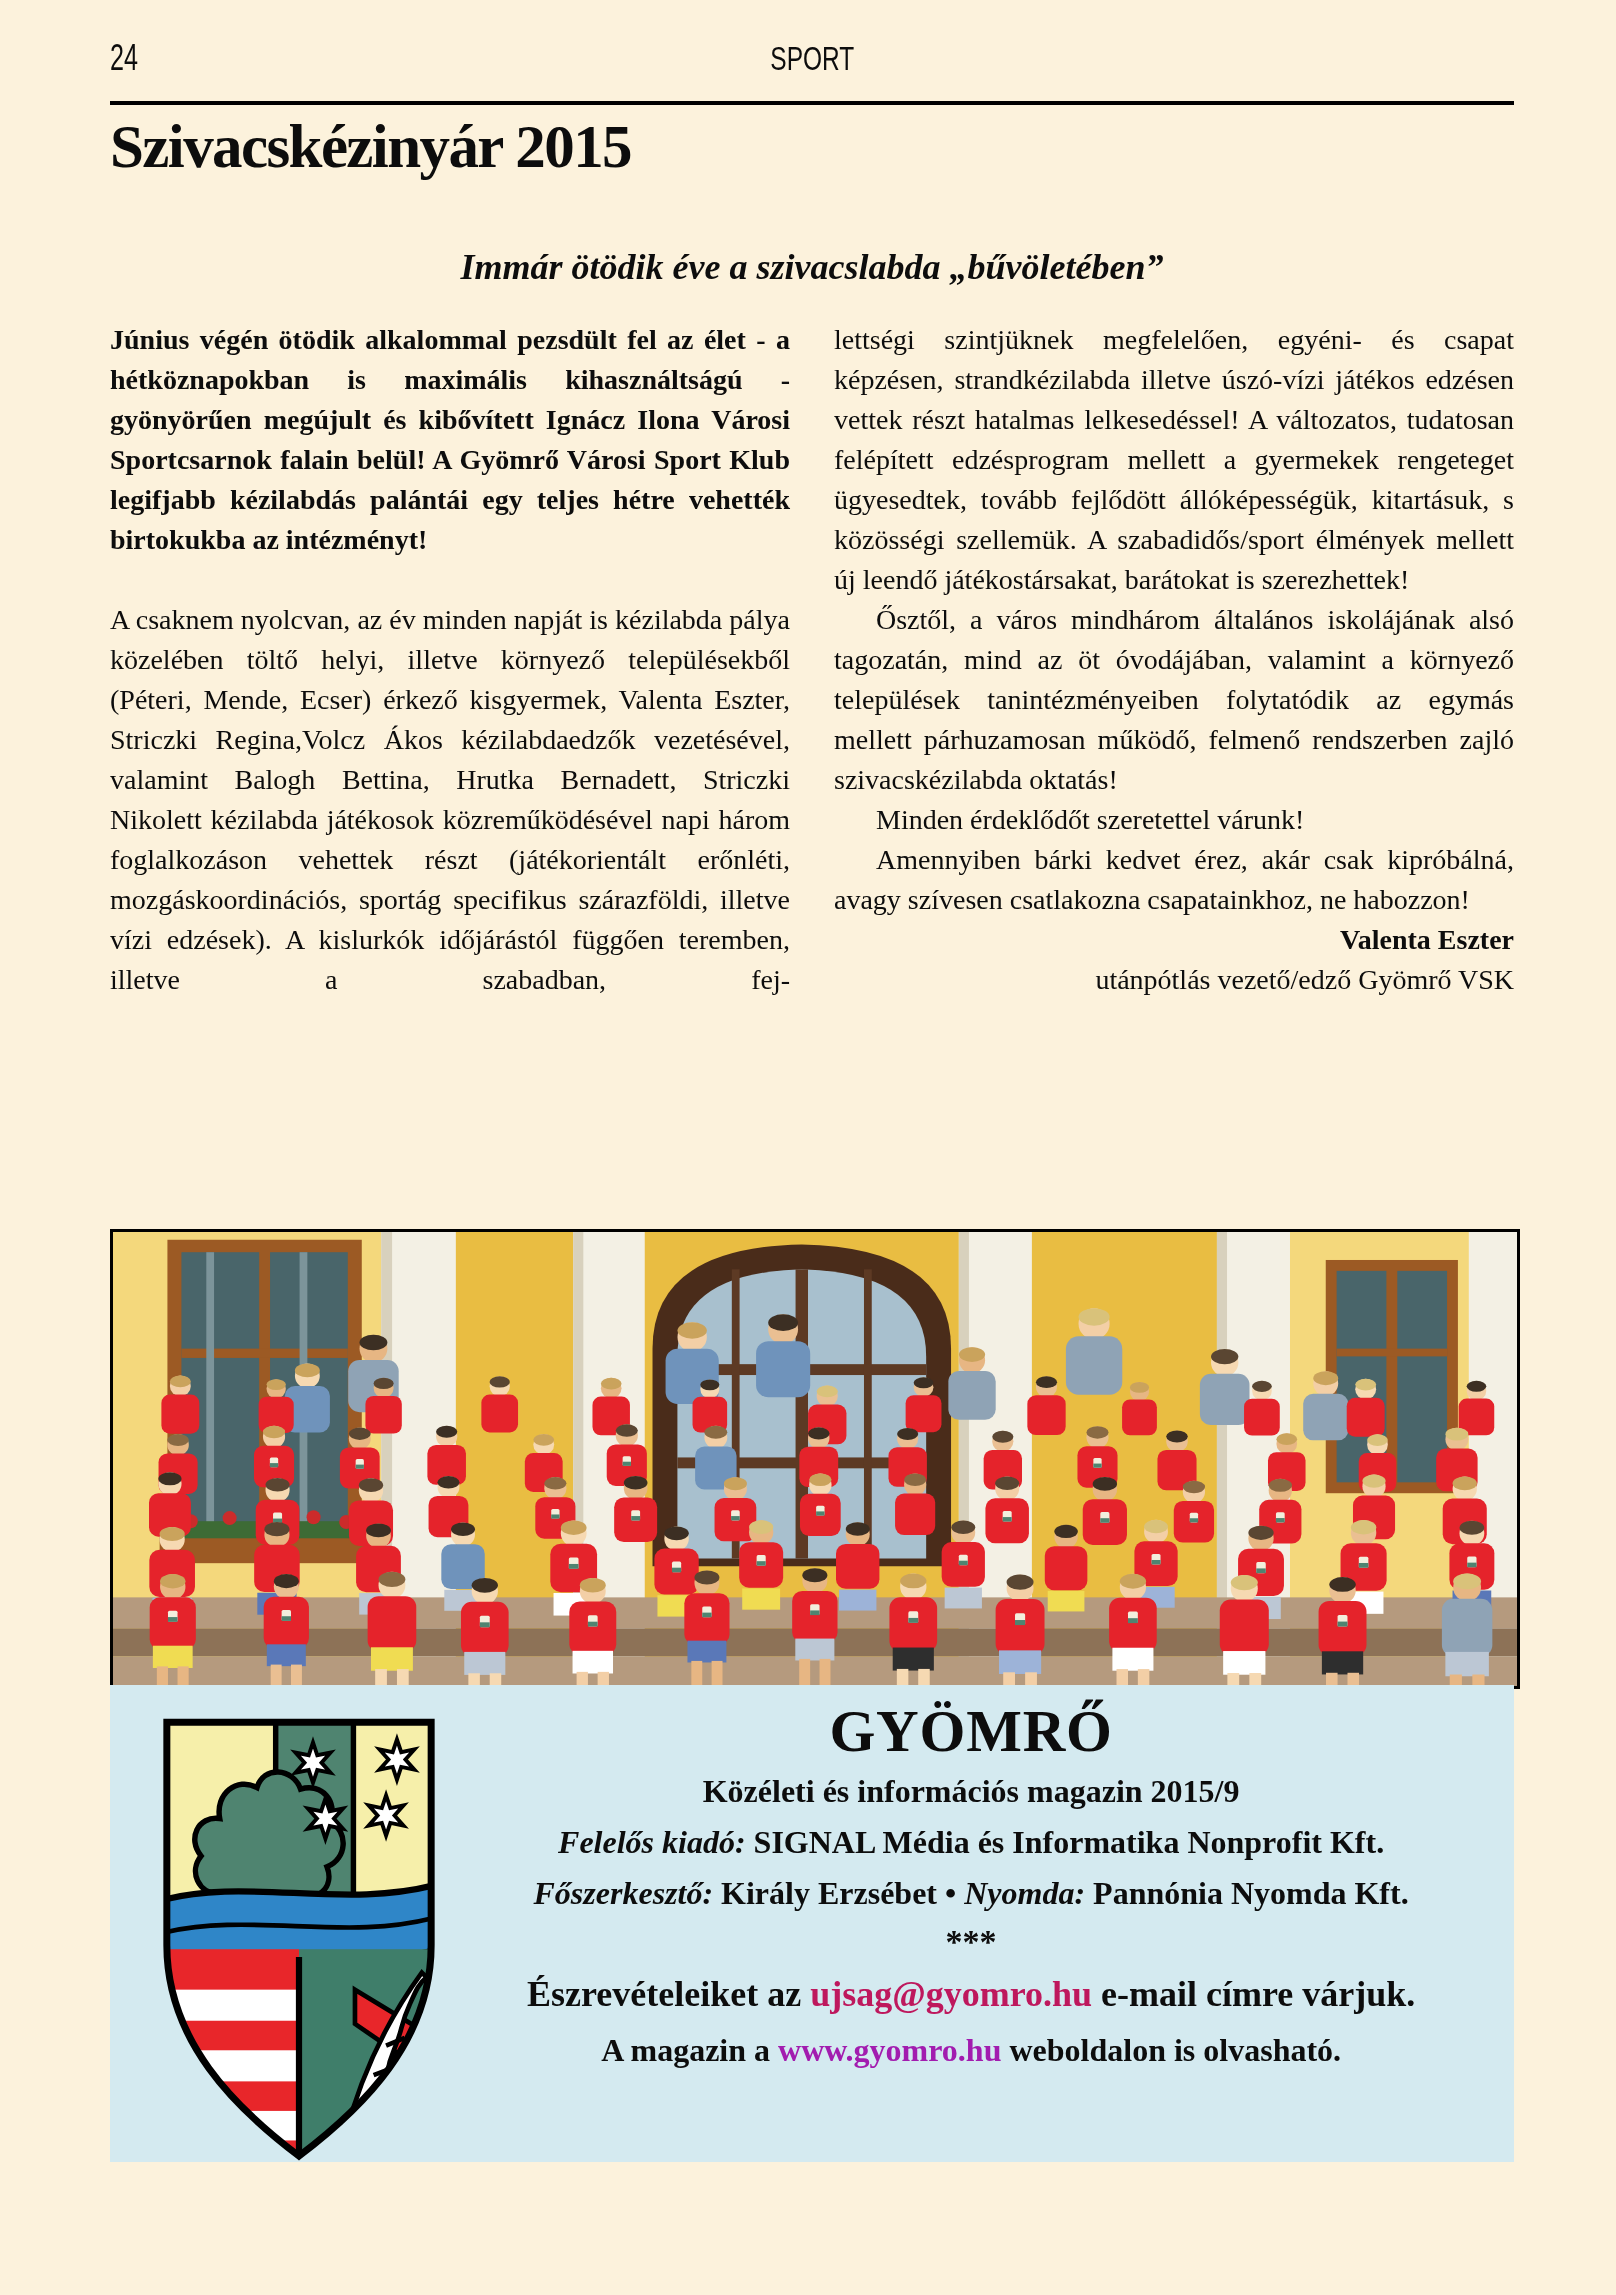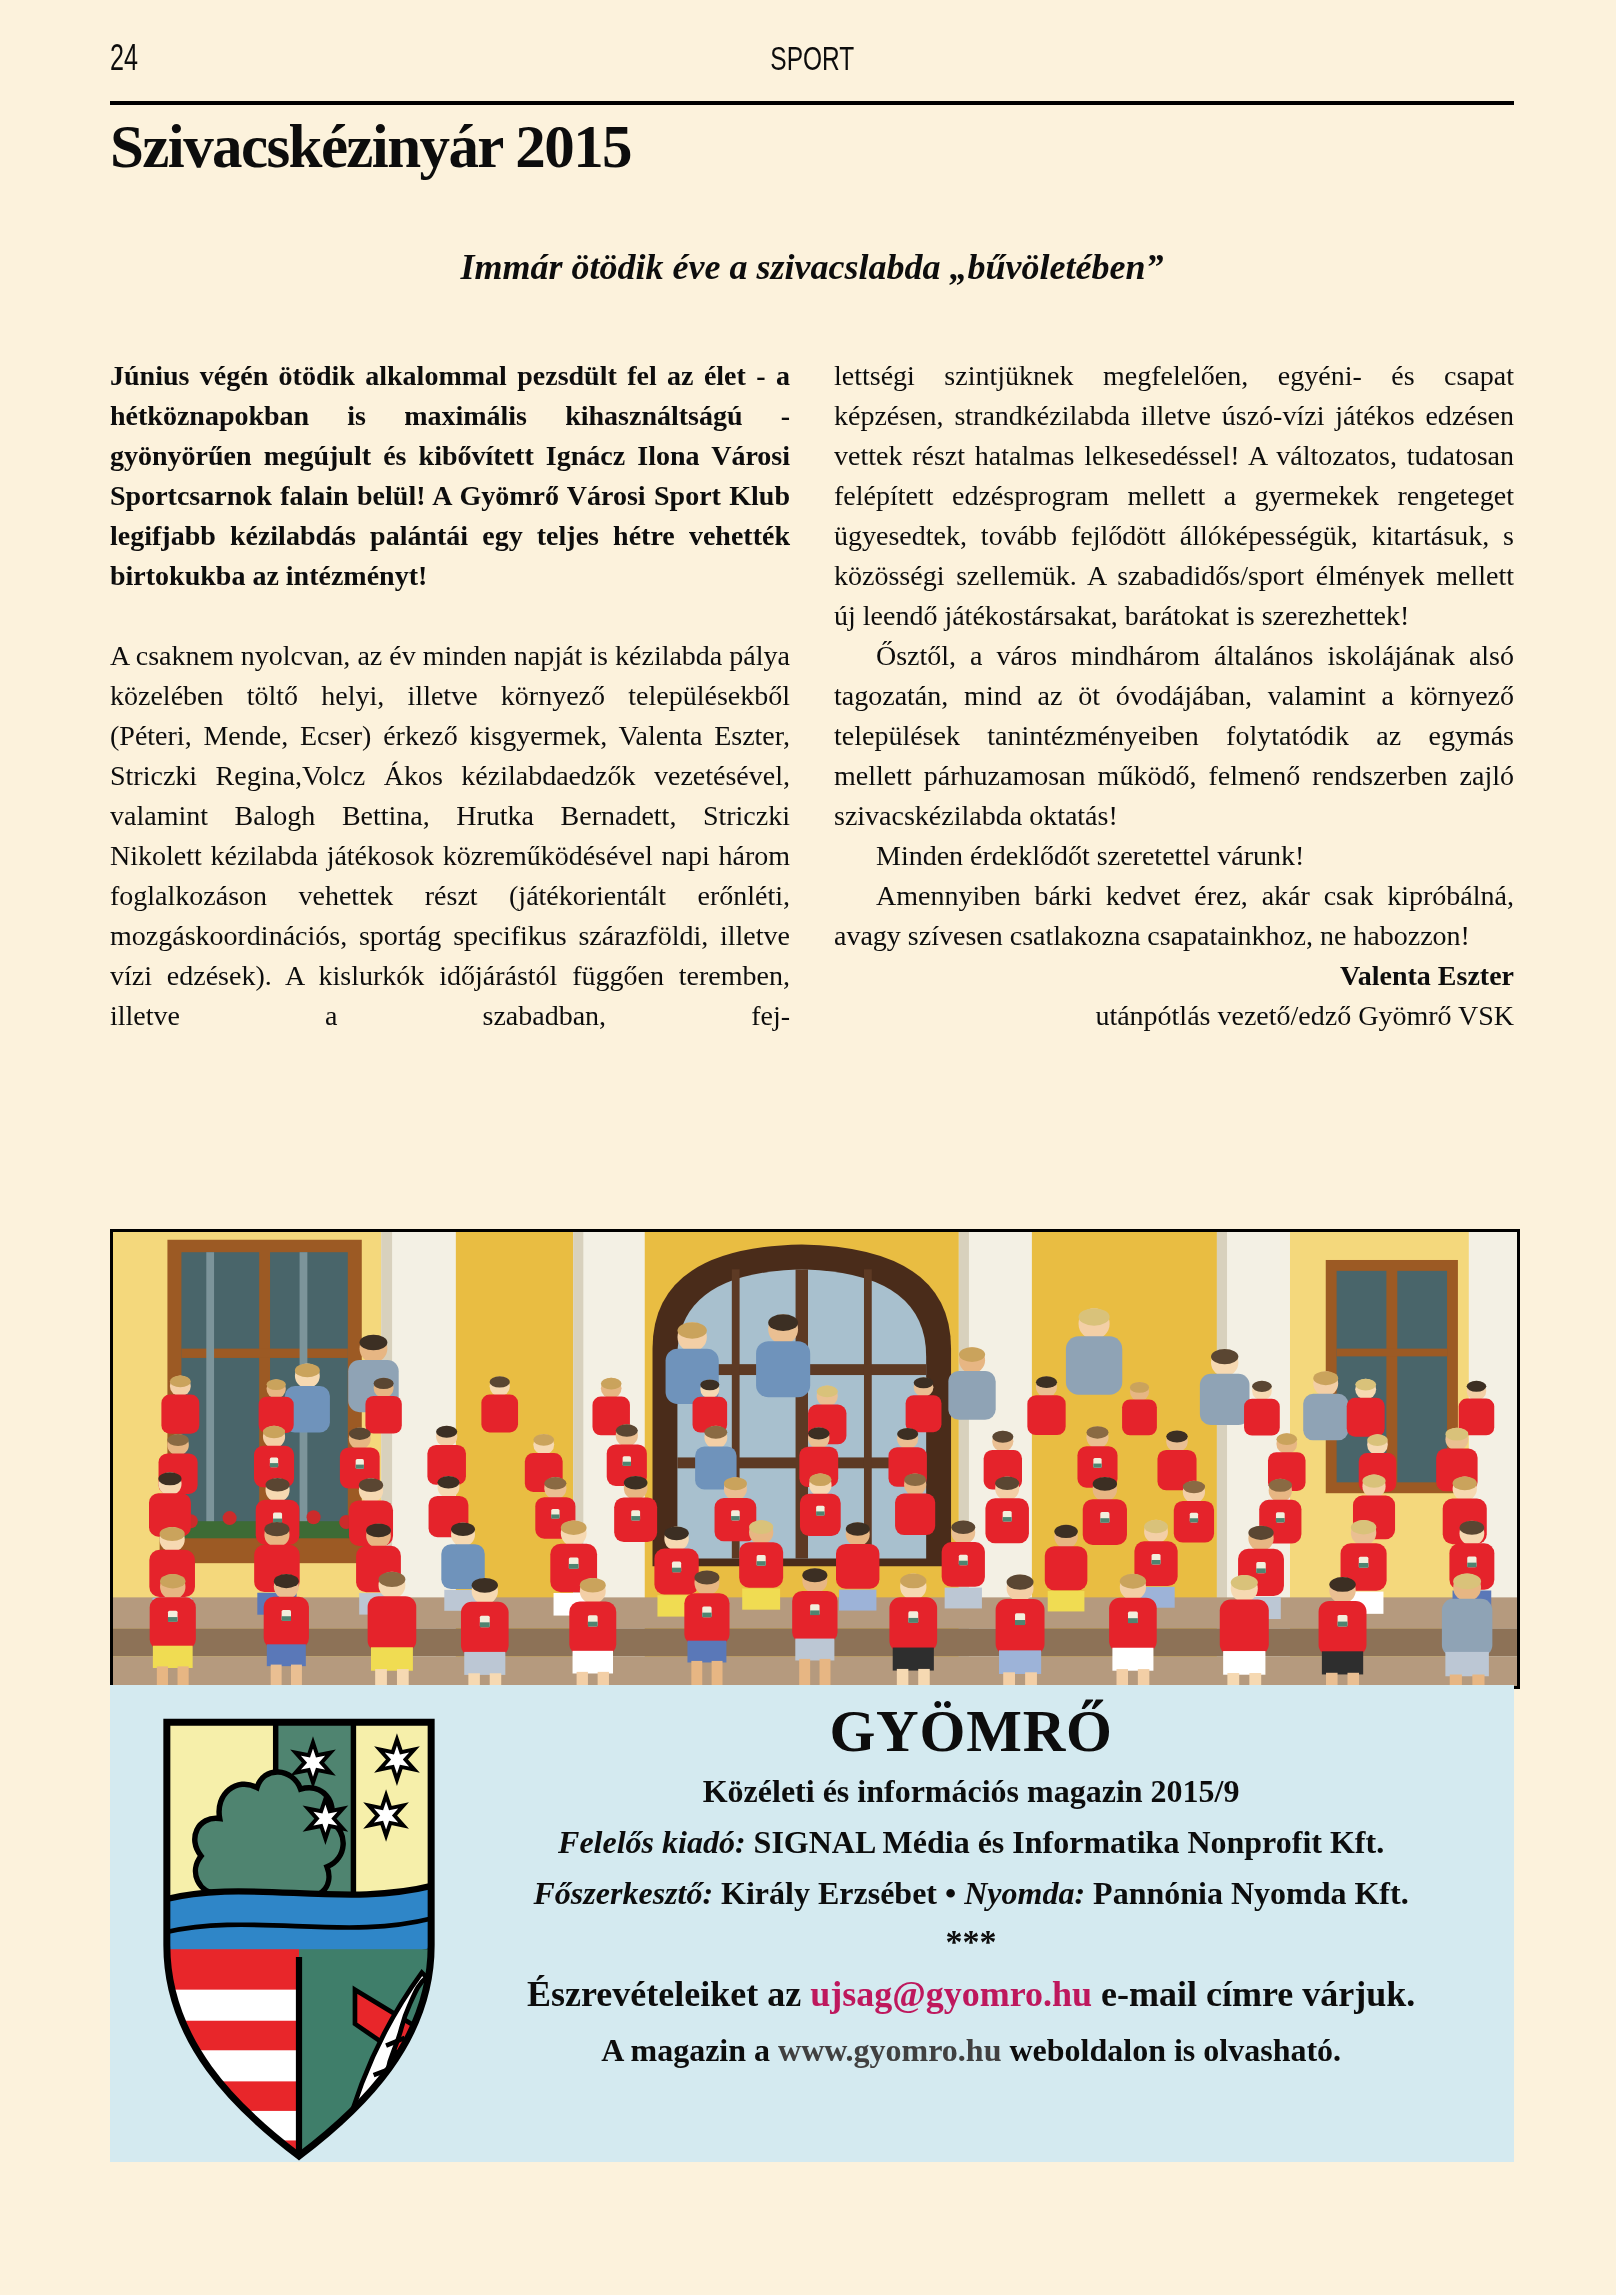--- a/index.html
+++ b/index.html
@@ -15,21 +15,21 @@
            font-family:"Liberation Sans",sans-serif;font-size:34px;}
   .section span{display:inline-block;transform:scaleX(.72);}
   .hdr-rule{top:101px;height:3.9px;background:#000;}
 
   
   .title{top:107px;font-weight:bold;font-size:61px;
          letter-spacing:-1.6px;line-height:1.3;}
   .subtitle{top:246px;text-align:center;font-weight:bold;font-style:italic;font-size:36px;}
 
   
-  .cols{top:356px;display:flex;gap:44px;justify-content:space-between;}
+  .cols{top:320px;display:flex;gap:44px;justify-content:space-between;}
   .col{width:680px;font-size:28px;line-height:40px;text-align:justify;}
   .col p{margin:0;}
   .lead{font-weight:bold;}
   .gap-top{margin-top:40px !important;}
   .ind{text-indent:42px;}
   .cont{text-align-last:justify;}
   .sig-name{text-align:right;font-weight:bold;margin:0;}
   .sig-role{text-align:right;margin:0;}
 
   
@@ -40,21 +40,21 @@
   
   .fbox{top:1685px;height:477px;background:#d4eaf0;}
   .crest{position:absolute;left:49px;top:31px;width:280px;height:447px;}
   .ftext{position:absolute;left:326px;right:7.8px;top:11px;text-align:center;font-weight:bold;}
   .ftitle{font-size:59px;line-height:70px;letter-spacing:0.8px;}
   .fline{font-size:32px;line-height:51px;}
   .fital{font-style:italic;}
   .fstars{font-size:34px;line-height:45px;}
   .femail-line{font-size:36px;line-height:61px;}
   .femail{font-size:36px;color:#be185d;}
-  .fweb{color:#404040;font-family:Liberation Serif, serif;}
+  .fweb{color:#a21caf;font-family:Liberation Serif, serif;}
 </style>
 </head>
 <body>
 
 <div class="page">
 
   <div class="content hdr">
     <div class="page-num">24</div>
     <div class="section"><span>SPORT</span></div>
   </div>

